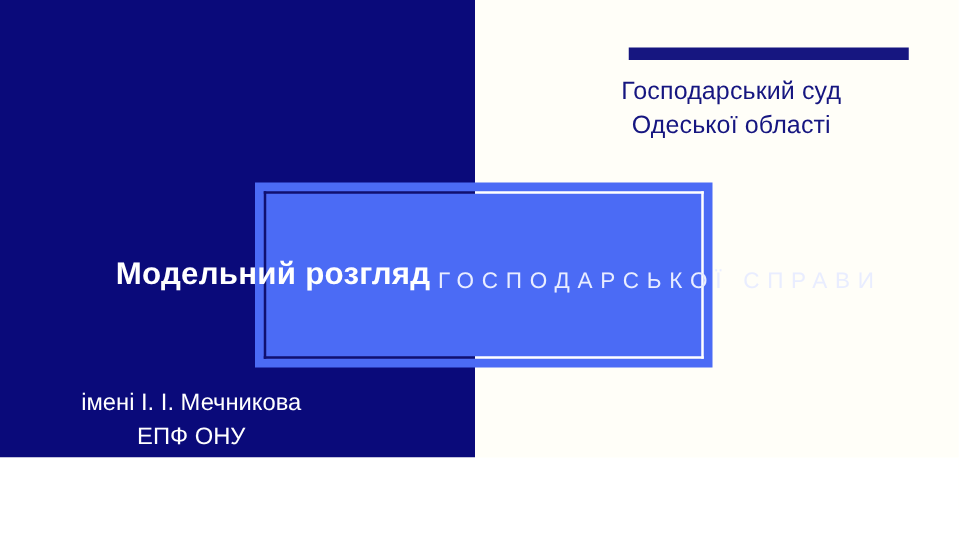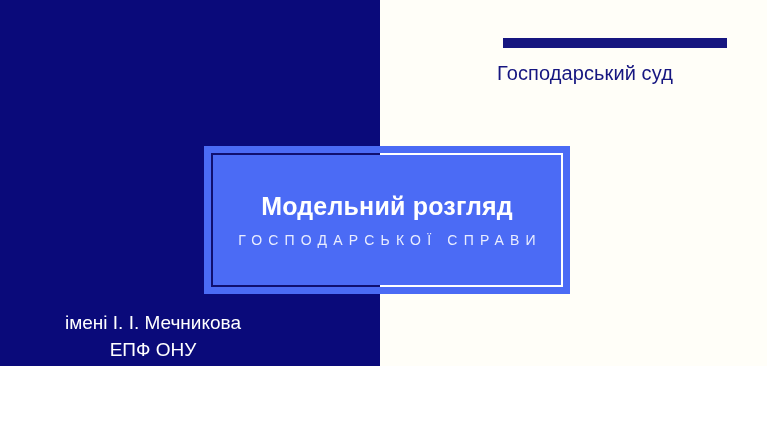--- a/index.html
+++ b/index.html
@@ -104,35 +104,35 @@
     border-bottom-color: #ffffff;
   }
 
   .card-inner {
     position: absolute;
     left: 0;
     top: 0;
     width: 366px;
     height: 148px;
     display: flex;
-    flex-direction: column;
     align-items: center;
     justify-content: center;
+    padding-left: 12px;
   }
   .card-title {
     color: #ffffff;
     font-size: 25px;
     font-weight: bold;
     letter-spacing: 0.2px;
     white-space: nowrap;
     margin: 0 0 2px 0;
   }
   .card-subtitle {
     color: #e9edff;
-    font-size: 14px;
+    font-size: 18px;
     font-weight: normal;
     letter-spacing: 6.2px;
     white-space: nowrap;
     margin: 9px 0 0 0;
     text-indent: 6px;
   }
   .card-year {
     color: #ffffff;
     font-size: 22px;
     font-weight: bold;
@@ -170,20 +170,21 @@
 <body>
 
 <div class="slide">
 
   <div class="bg-left"></div>
   <div class="bg-right"></div>
 
   <div class="court-rule"></div>
   <div class="court-text">
     <span class="line">Господарський суд</span>
+    <span class="line">Одеської області</span>
   </div>
 
   <div class="card">
     <div class="card-frame">
       <div class="frame-half frame-left"></div>
       <div class="frame-half frame-right"></div>
     </div>
     <div class="card-inner">
       <div class="card-title">Модельний розгляд</div>
       <div class="card-subtitle">ГОСПОДАРСЬКОЇ СПРАВИ</div>

